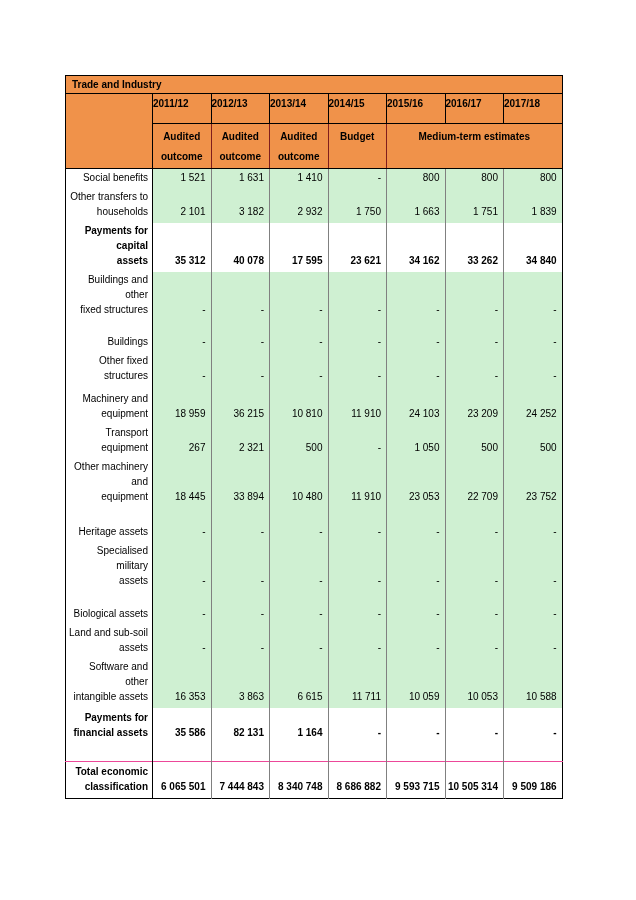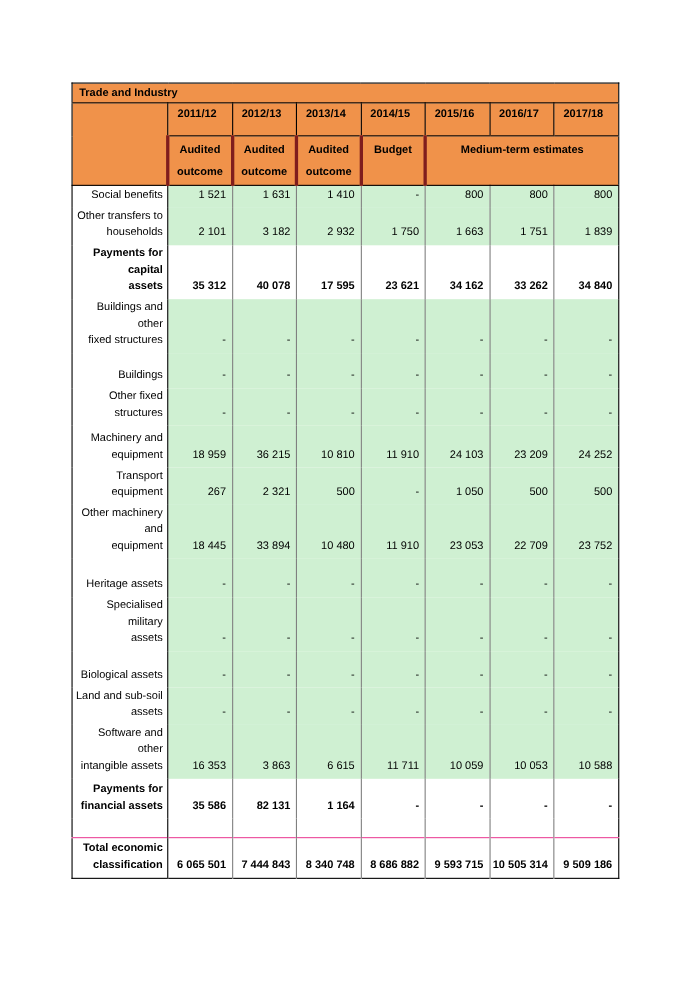--- a/index.html
+++ b/index.html
@@ -21,35 +21,35 @@
 
   
   tr.title-row td {
     background:var(--orange); font-weight:bold; text-align:left;
     vertical-align:middle; height:18px; padding:2px 0 2px 6px;
     border-bottom:1px solid #000;
   }
   
   tr.year-row { height:30px; }
   tr.year-row td {
-    background:var(--orange); font-weight:bold; text-align:center;
+    background:var(--orange); font-weight:bold; text-align:left;
     vertical-align:top; padding:4px 5px 4px 0;
     border-left:1px solid #000; border-bottom:1px solid #000;
   }
   td.corner {
     background:var(--orange);
     border-right:1px solid #000; border-bottom:1px solid #000;
   }
   
   tr.sub-row { height:45px; }
   tr.sub-row td {
     background:var(--orange); font-weight:bold; text-align:center;
     vertical-align:top; padding-top:3px; line-height:20px;
     white-space:pre-line;
-    border-left:3px solid #7f1d1d; border-bottom:1px solid #000;
+    border-left:1px solid #7f1d1d; border-bottom:1px solid #000;
   }
 
   
   tbody td { vertical-align:bottom; line-height:15px; }
   tbody td.lab {
     text-align:right; padding:0 4px 4px 0; white-space:pre-line;
     border-right:1px solid #000; background:#fff;
   }
   tbody td.val {
     text-align:right; padding:0 5px 4px 0;

